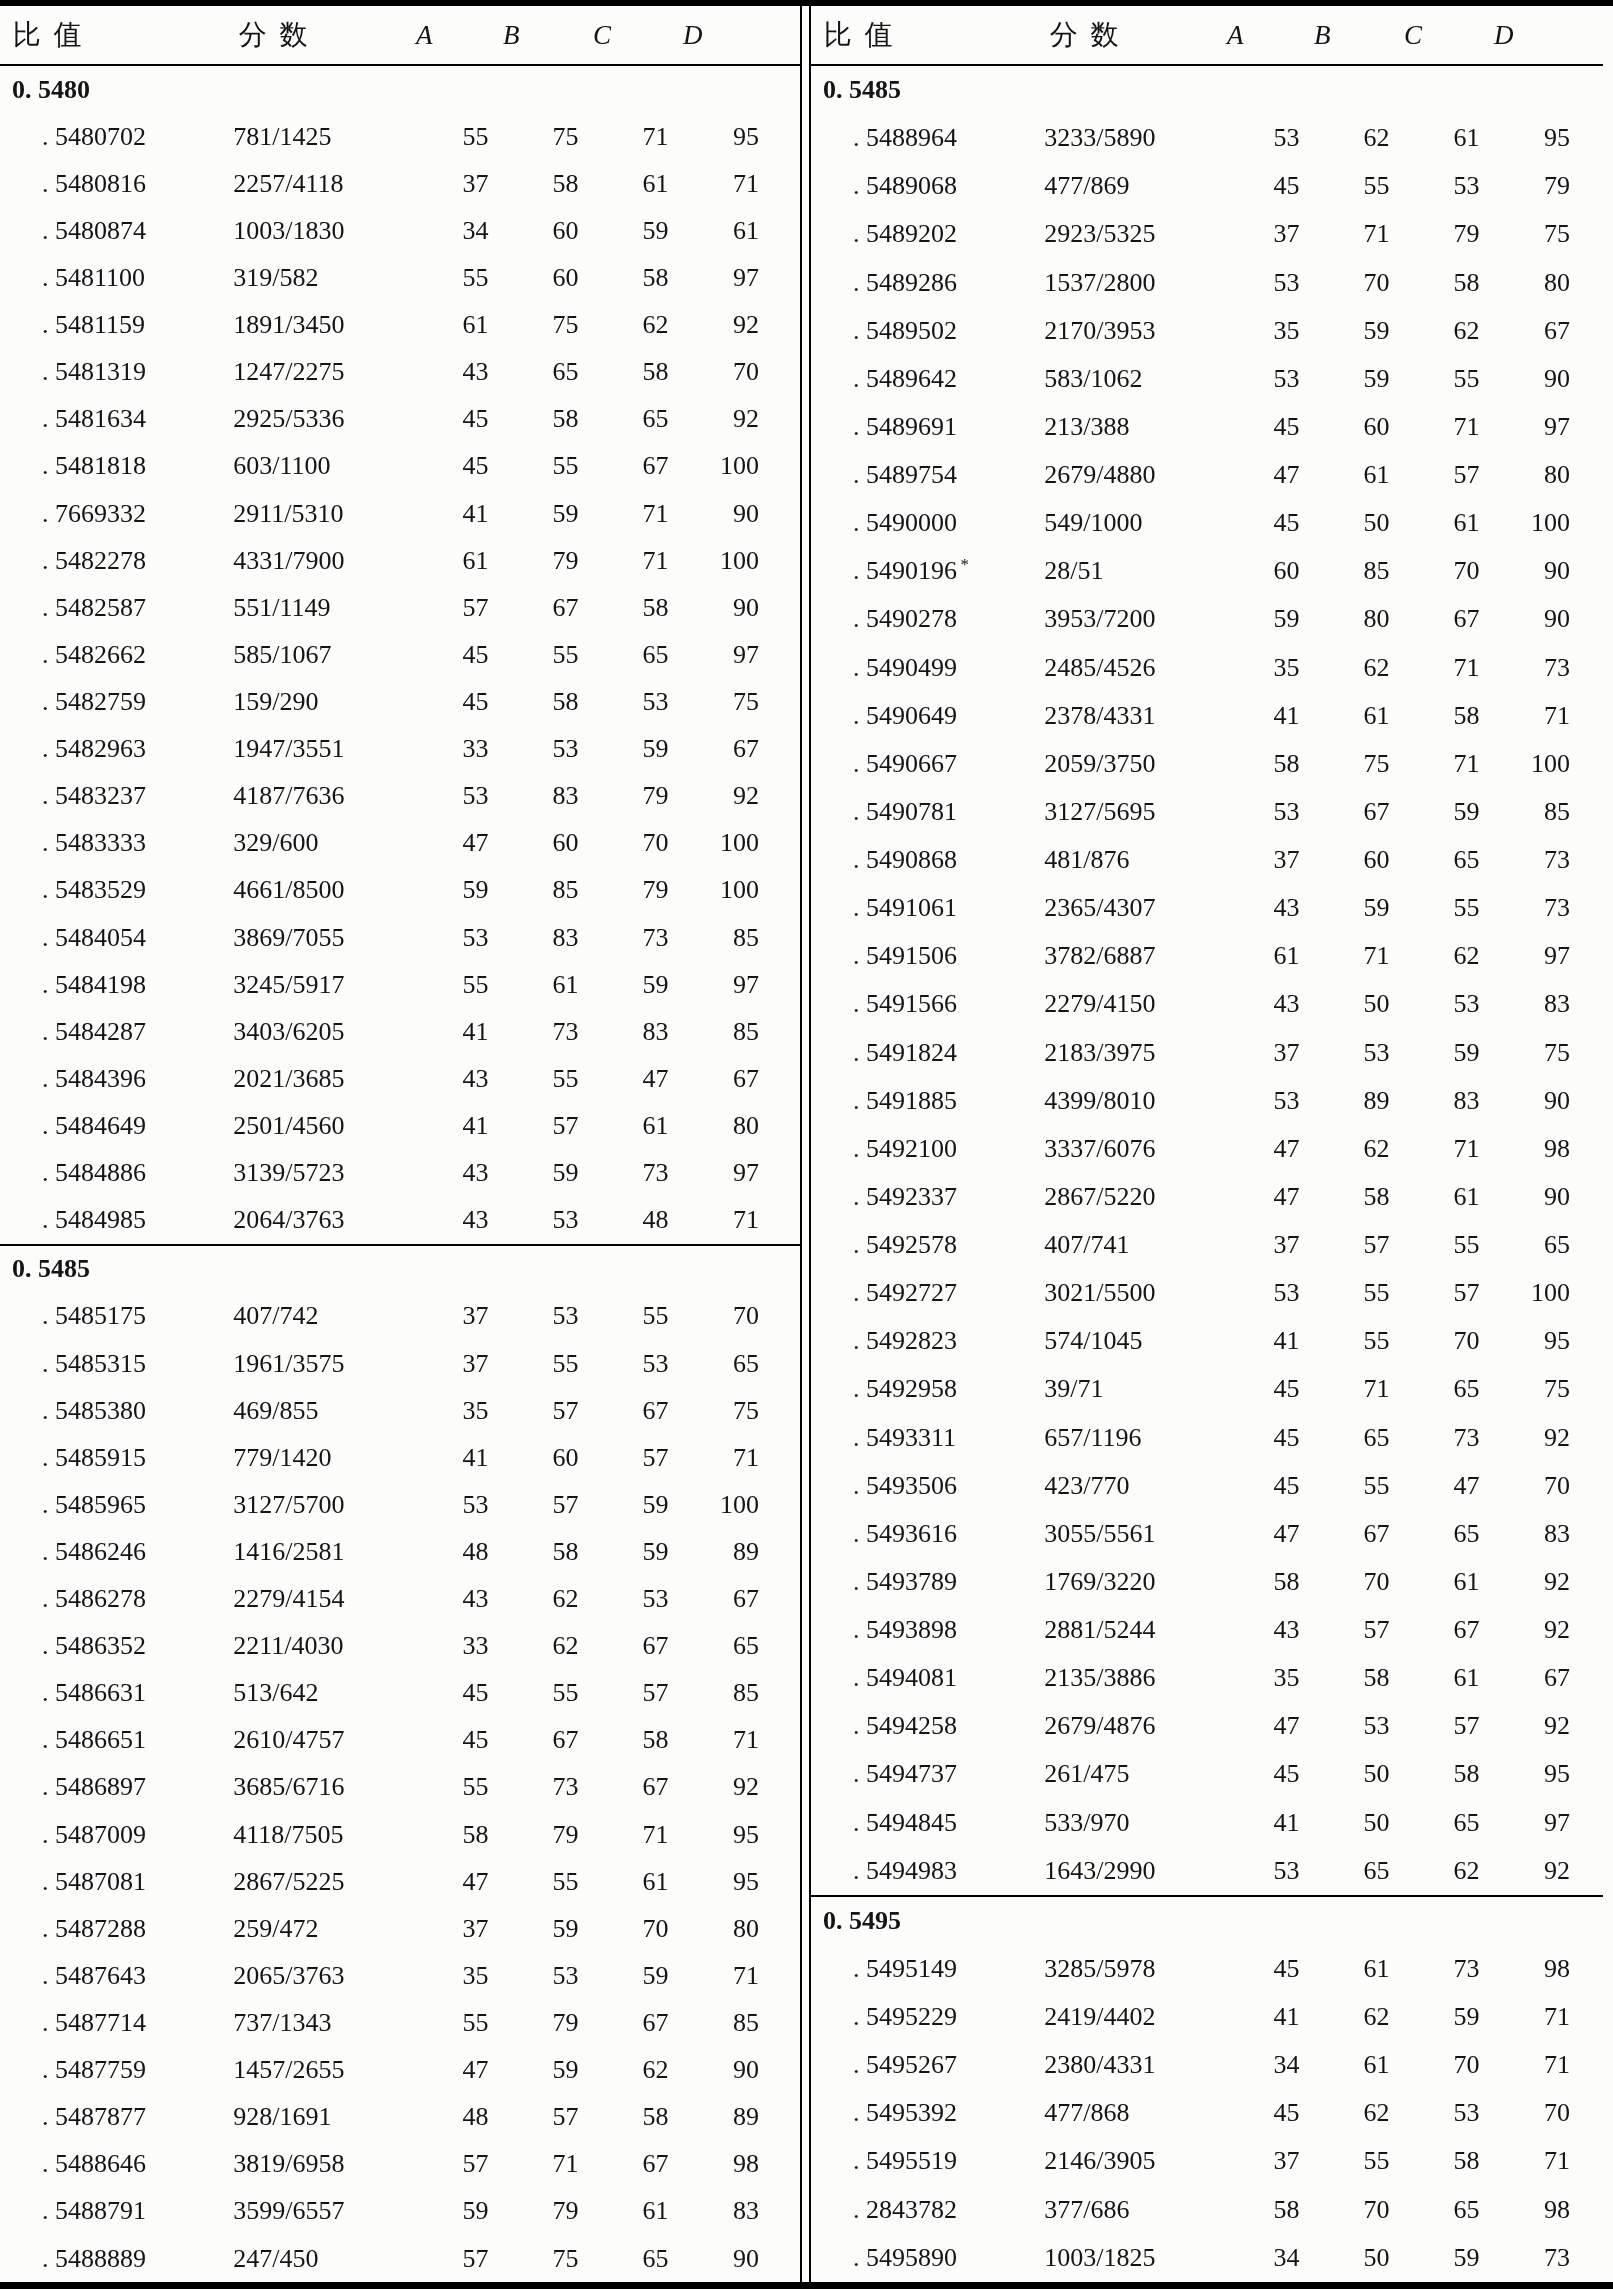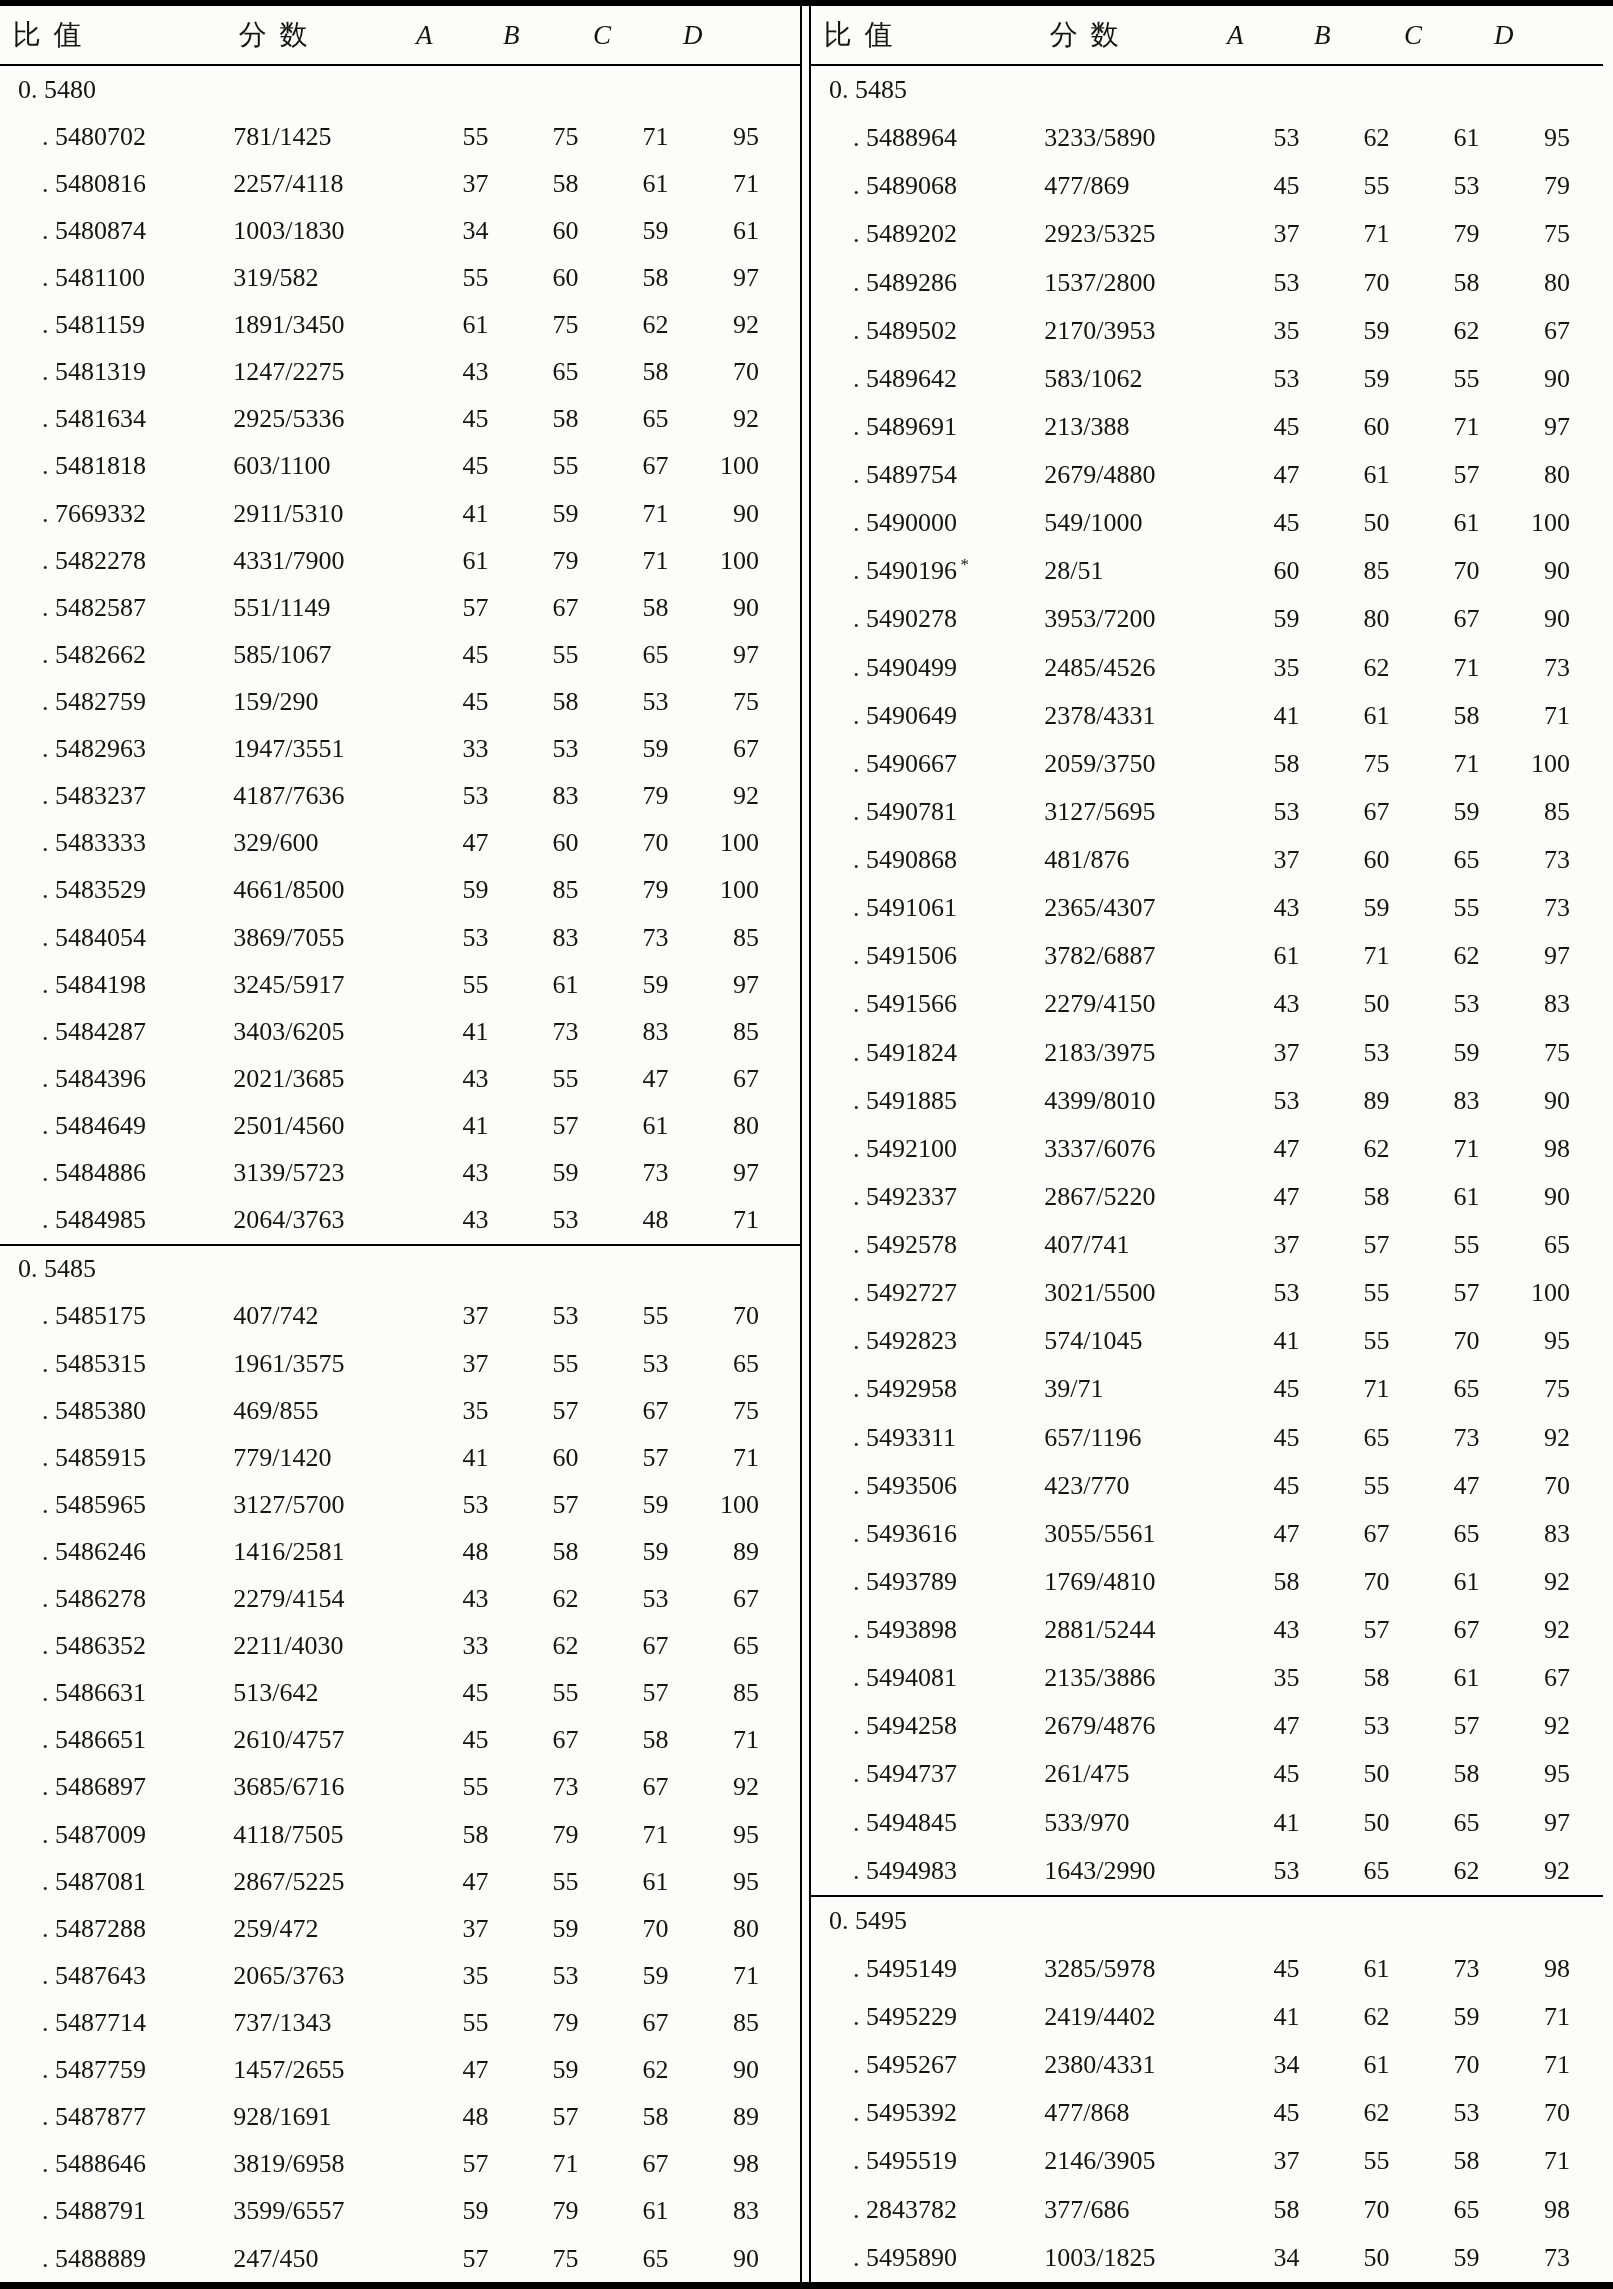--- a/index.html
+++ b/index.html
@@ -47,21 +47,21 @@
     display:grid;
     grid-template-columns:226px 190px 87px 90px 90px 94px;
     align-items:center;
     font-size:26px;
     box-sizing:border-box;
   }
   .row.section{ border-top:2.7px solid #000; }
   .row.section.first{ border-top:none; }
   .cell{ white-space:nowrap; }
   .cell.ratio{ text-align:left; padding-left:42px; }
-  .row.section .cell.ratio{ padding-left:18px; }
+  .row.section .cell.ratio{ padding-left:12px;font-weight:bold; }
   .cell.frac{ text-align:left; padding-left:7.2px; }
   .cell.num{ text-align:right; padding-right:14.5px; }
   .cell.num.d{ padding-right:18px; }
   sup.star{ font-size:17px; vertical-align:super; line-height:0; padding-left:3.6px;}
 </style>
 </head>
 <body>
 
 <div id="page">
 
@@ -709,21 +709,21 @@
         <div class="row">
           <div class="cell ratio">. 5493616</div>
           <div class="cell frac">3055/5561</div>
           <div class="cell num">47</div>
           <div class="cell num">67</div>
           <div class="cell num">65</div>
           <div class="cell num d">83</div>
         </div>
         <div class="row">
           <div class="cell ratio">. 5493789</div>
-          <div class="cell frac">1769/4810</div>
+          <div class="cell frac">1769/3220</div>
           <div class="cell num">58</div>
           <div class="cell num">70</div>
           <div class="cell num">61</div>
           <div class="cell num d">92</div>
         </div>
         <div class="row">
           <div class="cell ratio">. 5493898</div>
           <div class="cell frac">2881/5244</div>
           <div class="cell num">43</div>
           <div class="cell num">57</div>

